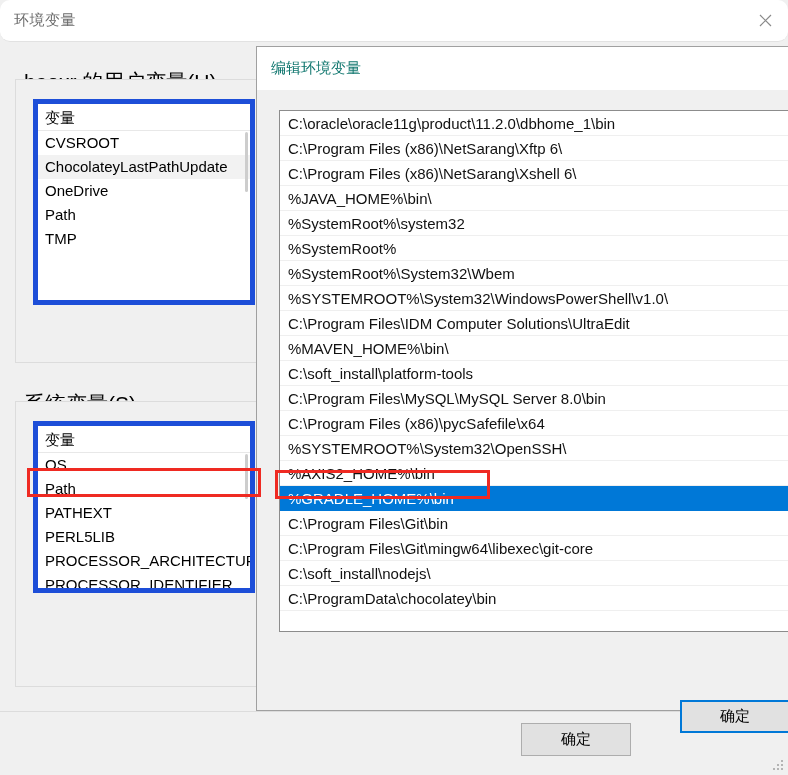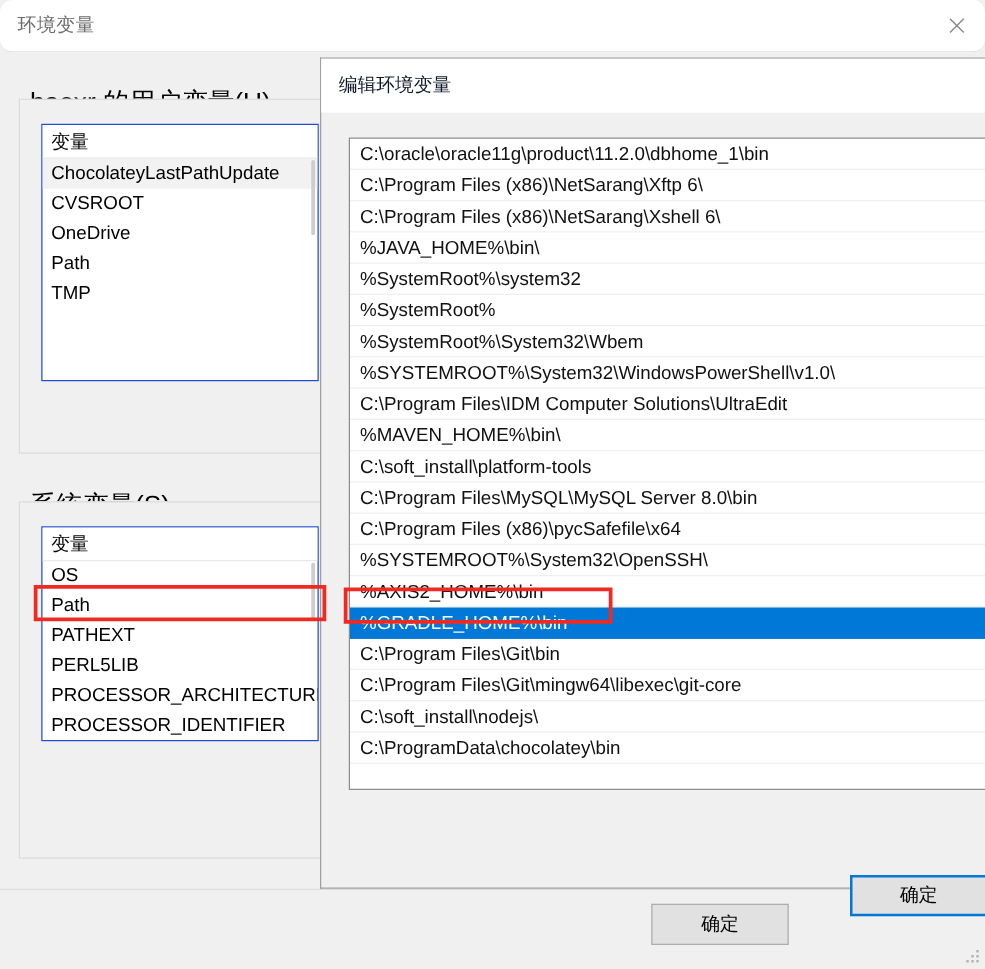--- a/index.html
+++ b/index.html
@@ -80,21 +80,21 @@
   #system-group-box {
     left: 15px;
     top: 401px;
     width: 253px;
     height: 286px;
   }
 
   .list-box {
     position: absolute;
     background: #ffffff;
-    border: 1px solid #1d4ed8;
+    border: 5px solid #1d4ed8;
     box-sizing: border-box;
     overflow: hidden;
   }
   #user-list-box {
     left: 33px;
     top: 99px;
     width: 222px;
     height: 206px;
   }
   #system-list-box {
@@ -207,21 +207,21 @@
     left: 0; top: 0;
     right: 0;
     height: 43px;
     background: #ffffff;
   }
   #edit-title-text {
     position: absolute;
     left: 14px;
     top: 12px;
     font-size: 15px;
-    color: #0f172a;
+    color: #0f766e;
   }
 
   #path-list-box {
     position: absolute;
     left: 22px;
     top: 63px;
     width: 512px;
     height: 522px;
     background: #ffffff;
     border: 1px solid #8c8c8c;
@@ -297,22 +297,22 @@
         <path d="M1 1 L12 12 M12 1 L1 12" stroke="#8a8a8a" stroke-width="1.2" fill="none"></path>
       </svg>
     </div>
   </div>
 
   <div id="user-group-label" class="group-label">haoxr 的用户变量(U)</div>
   <div id="user-group-box" class="group-box"></div>
   <div id="user-list-box" class="list-box">
     <div class="col-header">变量</div>
     <div id="user-list-rows">
+        <div class="var-row">CVSROOT</div>
         <div class="var-row hovered">ChocolateyLastPathUpdate</div>
-        <div class="var-row">CVSROOT</div>
         <div class="var-row">OneDrive</div>
         <div class="var-row">Path</div>
         <div class="var-row">TMP</div>
       </div>
     <div class="list-scrollbar">
       <div class="thumb" style="top:27px;height:60px;"></div>
     </div>
   </div>
 
   <div id="system-group-label" class="group-label">系统变量(S)</div>

